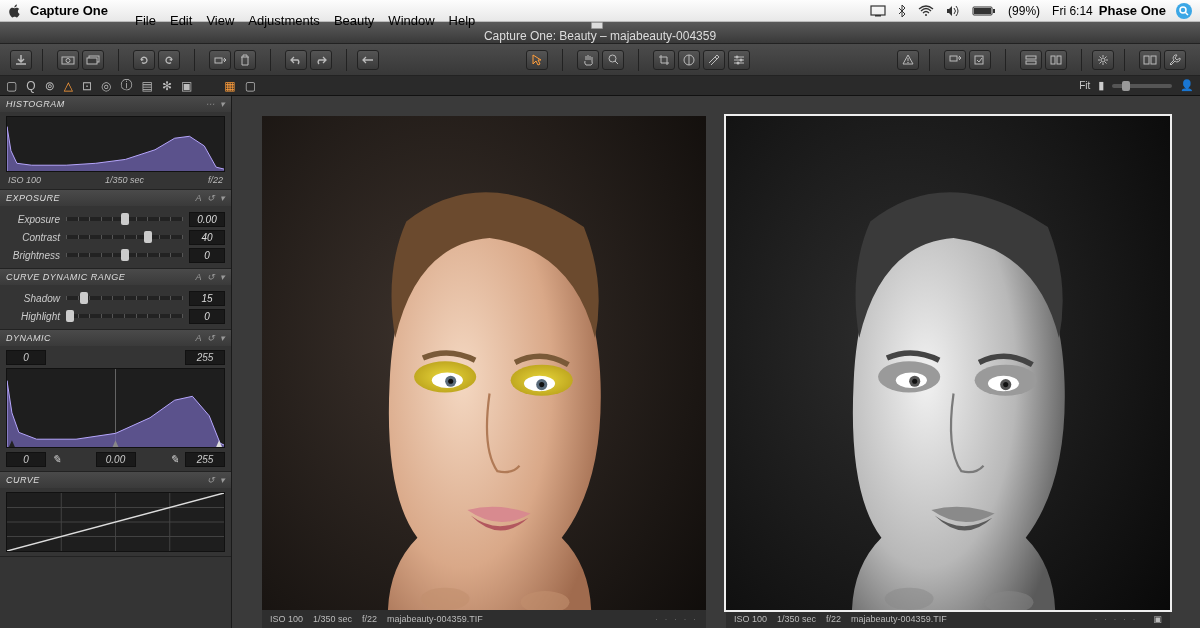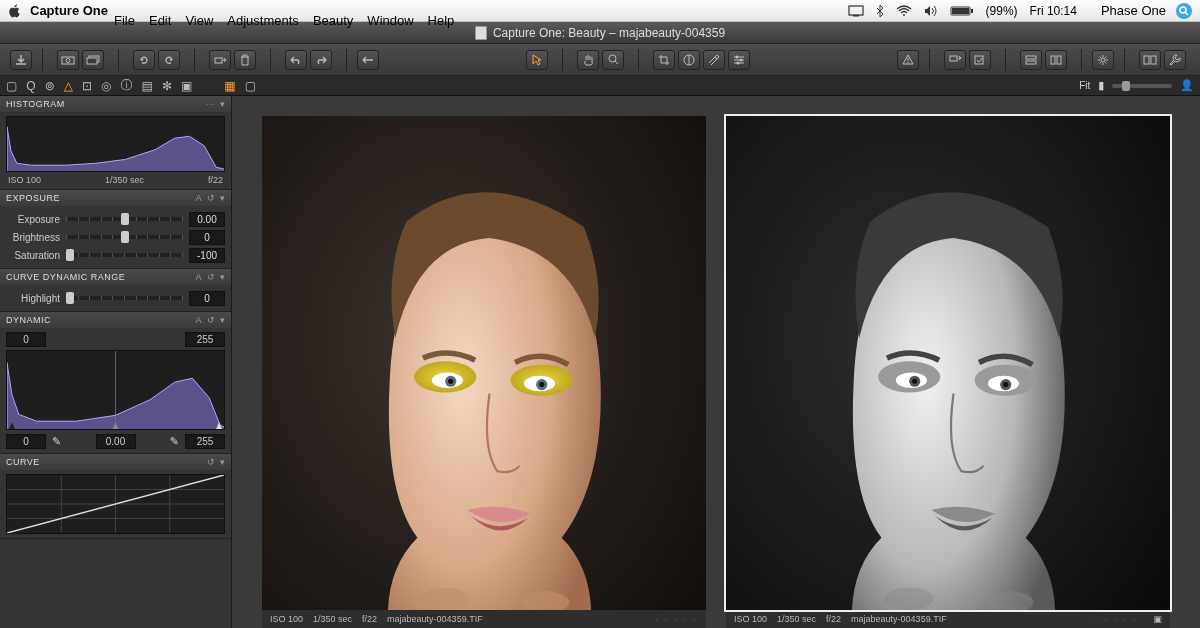--- a/index.html
+++ b/index.html
@@ -1,44 +1,44 @@
 <!DOCTYPE html>
 <html><head>
 <meta charset="utf-8">
 <style>
 * { margin: 0; padding: 0; box-sizing: border-box; font-family: "Lucida Grande", "Helvetica Neue", Arial, sans-serif; }
 body { width: 1200px; height: 628px; background: #3a3a3a; overflow: hidden; font-size: 11px; color: #ccc; }
 .menubar { height: 22px; background: linear-gradient(#fdfdfd,#e8e8e8); display: flex; align-items: center; padding: 0 8px; color: #000; border-bottom: 1px solid #bbb; }
 .menubar .apple { width: 14px; height: 14px; margin-right: 8px; }
-.menubar .appname { font-weight: bold; margin-right: 6px; font-size: 13px; }
+.menubar .appname { font-weight: bold; margin-right: 27px; font-size: 13px; }
 .menubar .mitem { margin-right: 14px; font-size: 13px; cursor: default; margin-top: 20px; }
 .menubar .spacer { flex: 1; }
 .menubar .sysicon { margin-left: 12px; font-size: 12px; display: inline-flex; align-items: center; text-align: center; }
-.menubar .brand { margin-left: 24px; font-weight: normal; font-size: 13px; }
+.menubar .brand { margin-left: 6px; font-weight: bold; font-size: 13px; }
 .menubar .spotlight { width: 16px; height: 16px; border-radius: 50%; background: #3ba7e6; display: flex; align-items: center; justify-content: center; margin-left: 10px; }
 
-.titlebar { height: 22px; background: linear-gradient(#5a5a5a,#393939); display: flex; align-items: center; justify-content: center; color: #ddd; font-size: 12px; border-bottom: 1px solid #222; }
+.titlebar { height: 22px; background: linear-gradient(#5a5a5a,#393939); display: flex; align-items: center; justify-content: flex-end; color: #ddd; font-size: 12px; border-bottom: 1px solid #222; flex-direction: column; }
 .titlebar .doc-icon { width: 12px; height: 14px; background: #ddd; border: 1px solid #999; margin-right: 6px; border-radius: 1px; }
 
 .toolbar { height: 32px; background: linear-gradient(#4c4c4c,#383838); display: flex; align-items: center; padding: 0 10px; border-bottom: 1px solid #222; gap: 6px; }
 .toolbar .tgrp { display: flex; gap: 3px; padding: 0 4px; }
 .toolbar .tbtn { width: 22px; height: 20px; background: linear-gradient(#555,#3a3a3a); border: 1px solid #222; border-radius: 3px; display: flex; align-items: center; justify-content: center; color: #ccc; font-size: 12px; cursor: pointer; }
 .toolbar .sep { width: 1px; height: 22px; background: #222; margin: 0 4px; }
 .toolbar .flex { flex: 1; }
 .toolbar .orange svg * { stroke: #ff9d3a; fill: none; }
 
 .tooltabs { height: 20px; background: #2a2a2a; display: flex; align-items: center; padding: 0 6px; gap: 9px; border-bottom: 1px solid #111; }
 .tooltabs .tab { color: #bbb; font-size: 12px; cursor: pointer; display: flex; align-items: center; }
 .tooltabs .tab.orange { color: #ff9d3a; }
 .tooltabs .right { margin-left: auto; display: flex; align-items: center; gap: 8px; }
 .tooltabs .zoomslider { width: 60px; height: 4px; background: #555; border-radius: 2px; position: relative; }
 .tooltabs .zoomslider::after { content:""; position:absolute; left:10px; top:-3px; width:8px; height:10px; background:#999; border-radius:2px; }
 
 .workspace { display: flex; height: 532px; }
-.sidebar { width: 232px; background: #343434; overflow: hidden; border-right: 1px solid #1a1a1a; }
+.sidebar { width: 232px; background: #343434; overflow: hidden; border-right: 1px solid #1a1a1a; font-style: italic; }
 .panel { border-bottom: 1px solid #222; }
 .panel-head { height: 16px; background: linear-gradient(#4a4a4a,#3a3a3a); display: flex; align-items: center; padding: 0 6px; font-size: 9px; letter-spacing: .5px; color: #ddd; }
 .panel-head .phflex { flex:1; }
 .panel-head .phicon { margin-left: 5px; font-size: 9px; color: #999; cursor: pointer; }
 .panel-body { padding: 4px 6px; }
 
 .histogram { height: 56px; background: #1e1e1e; border: 1px solid #111; position: relative; overflow: hidden; }
 .histo-meta { display: flex; justify-content: space-between; font-size: 9px; color: #bbb; padding: 3px 2px 0; }
 
 .slider-row { display: flex; align-items: center; height: 18px; gap: 6px; }
@@ -110,21 +110,21 @@
       </svg>
     </span>
   <span class="sysicon">
       <svg width="24" height="12" viewBox="0 0 24 12">
         <rect x="1" y="2" width="19" height="8" fill="none" stroke="#333" rx="1"></rect>
         <rect x="2" y="3" width="17" height="6" fill="#333"></rect>
         <rect x="21" y="4" width="2" height="4" fill="#333"></rect>
       </svg>
     </span>
   <span class="sysicon">(99%)</span>
-  <span class="sysicon">Fri 10:14</span>
+  <span class="sysicon">Fri 6:14</span>
   <span class="brand">Phase One</span>
   <span class="spotlight">
       <svg width="10" height="10" viewBox="0 0 10 10">
         <circle cx="4" cy="4" r="3" fill="none" stroke="#fff" stroke-width="1.5"></circle>
         <line x1="6.5" y1="6.5" x2="9" y2="9" stroke="#fff" stroke-width="1.5"></line>
       </svg>
     </span>
 </div>
 
 <div class="titlebar">
@@ -387,71 +387,91 @@
                 <span></span>
                 <span></span>
                 <span></span>
                 <span></span>
               </div>
               <div class="thumb" style="left: 50%;"></div>
             </div>
             <span class="val">0.00</span>
           </div>
           <div class="slider-row">
+            <span class="lbl">Contrast</span>
+            <div class="track">
+              <div class="ticks">
+                <span></span>
+                <span></span>
+                <span></span>
+                <span></span>
+                <span></span>
+                <span></span>
+                <span></span>
+                <span></span>
+                <span></span>
+                <span></span>
+                <span></span>
+              </div>
+              <div class="thumb" style="left: 70%;"></div>
+            </div>
+            <span class="val">40</span>
+          </div>
+          <div class="slider-row">
             <span class="lbl">Brightness</span>
             <div class="track">
               <div class="ticks">
                 <span></span>
                 <span></span>
                 <span></span>
                 <span></span>
                 <span></span>
                 <span></span>
                 <span></span>
                 <span></span>
                 <span></span>
                 <span></span>
                 <span></span>
               </div>
               <div class="thumb" style="left: 50%;"></div>
             </div>
             <span class="val">0</span>
-          </div>
-          <div class="slider-row">
-            <span class="lbl">Saturation</span>
-            <div class="track">
-              <div class="ticks">
-                <span></span>
-                <span></span>
-                <span></span>
-                <span></span>
-                <span></span>
-                <span></span>
-                <span></span>
-                <span></span>
-                <span></span>
-                <span></span>
-                <span></span>
-              </div>
-              <div class="thumb" style="left: 3%;"></div>
-            </div>
-            <span class="val">-100</span>
           </div>
         </div>
     </div>
 
     <div class="panel">
       <div class="panel-head">
           <span>CURVE DYNAMIC RANGE</span>
           <span class="phflex"></span>
           <span class="phicon">A</span>
           <span class="phicon">↺</span>
           <span class="phicon">▾</span>
         </div>
       <div class="panel-body" id="hdr-rows">
+          <div class="slider-row">
+            <span class="lbl">Shadow</span>
+            <div class="track">
+              <div class="ticks">
+                <span></span>
+                <span></span>
+                <span></span>
+                <span></span>
+                <span></span>
+                <span></span>
+                <span></span>
+                <span></span>
+                <span></span>
+                <span></span>
+                <span></span>
+              </div>
+              <div class="thumb" style="left: 15%;"></div>
+            </div>
+            <span class="val">15</span>
+          </div>
           <div class="slider-row">
             <span class="lbl">Highlight</span>
             <div class="track">
               <div class="ticks">
                 <span></span>
                 <span></span>
                 <span></span>
                 <span></span>
                 <span></span>
                 <span></span>

